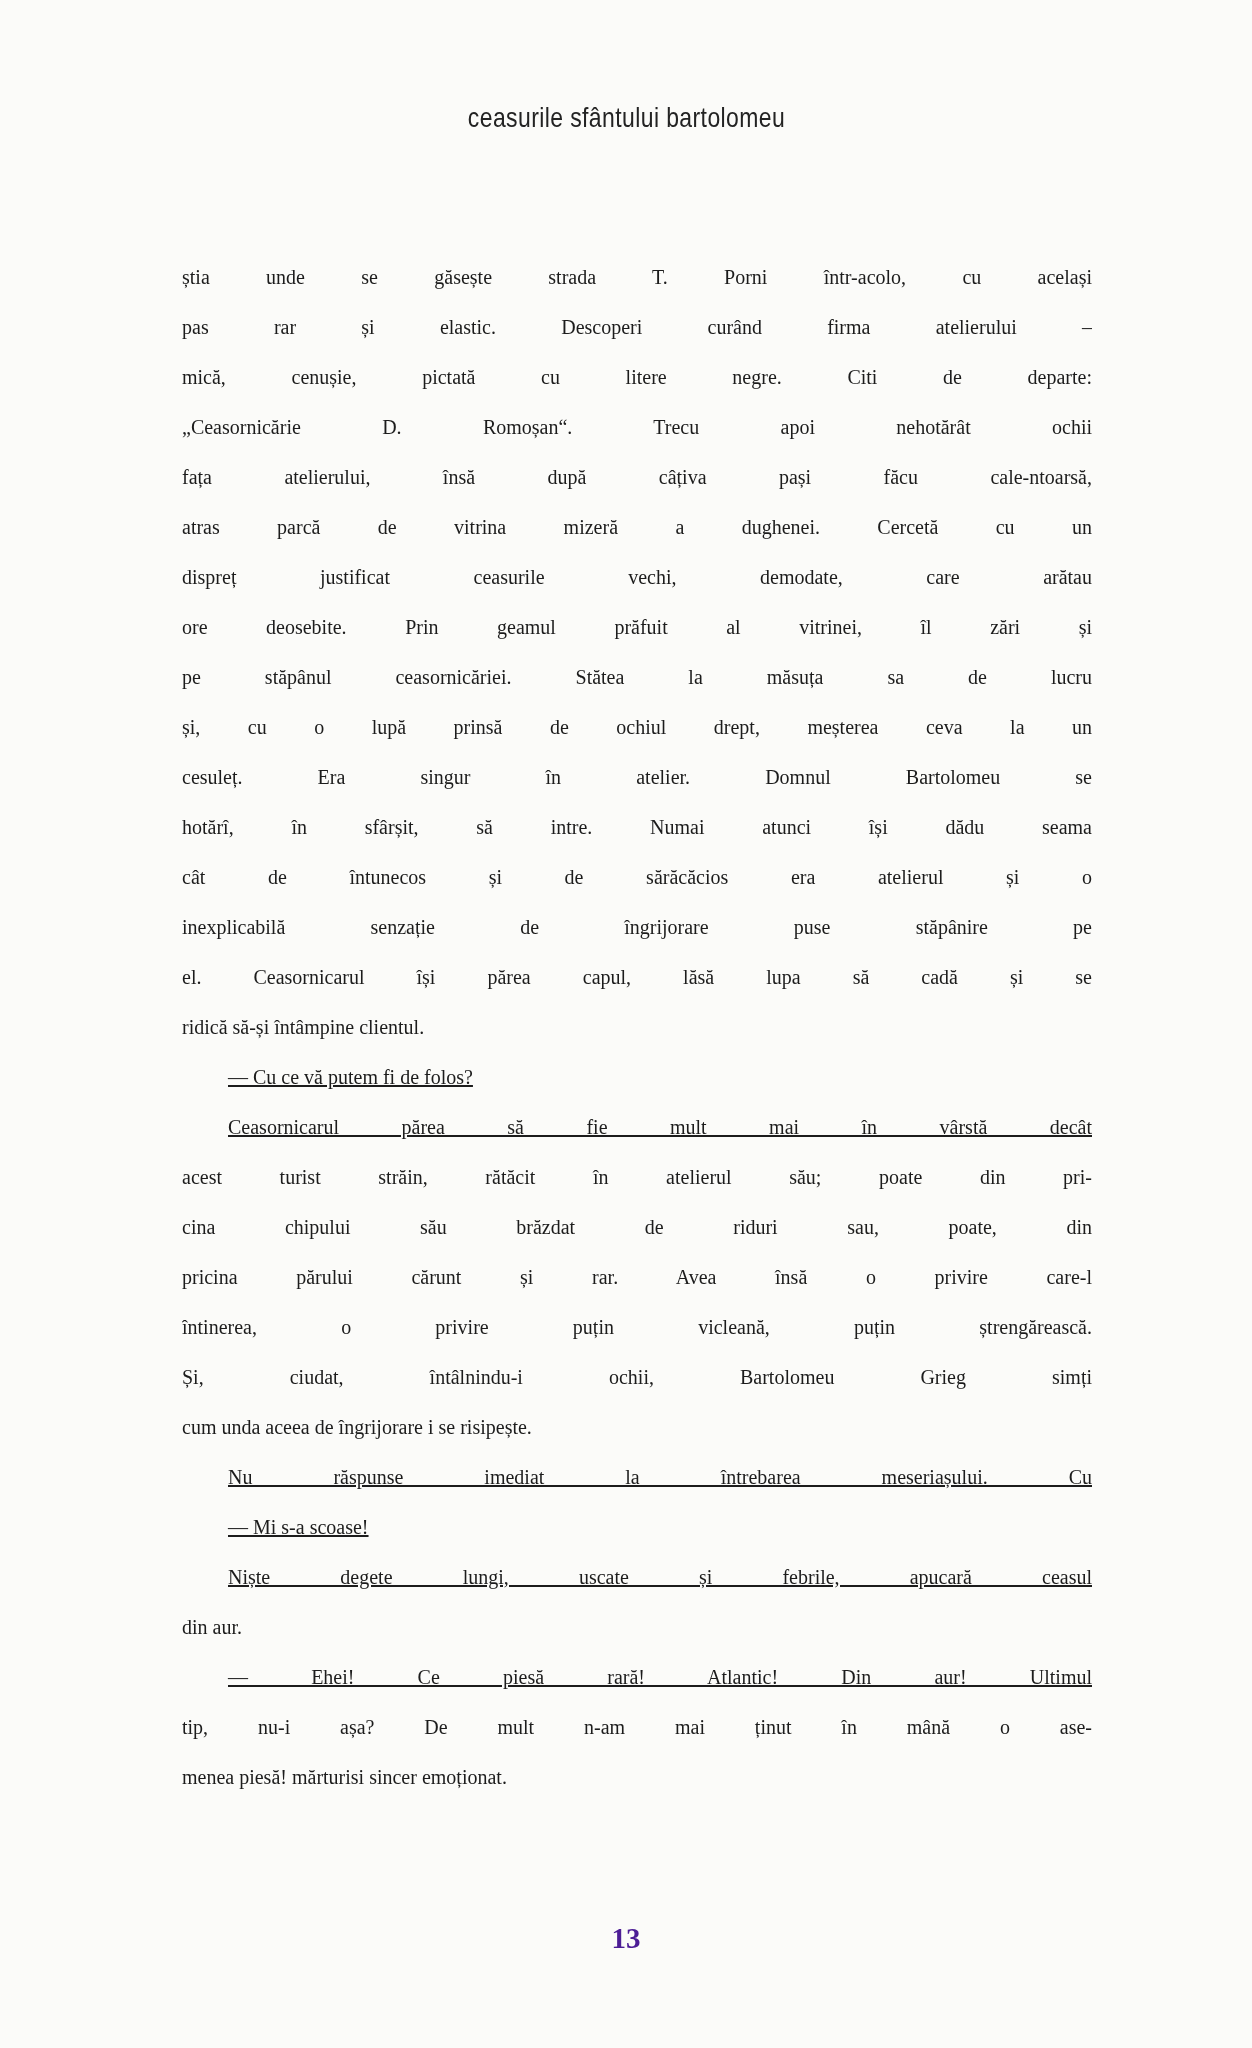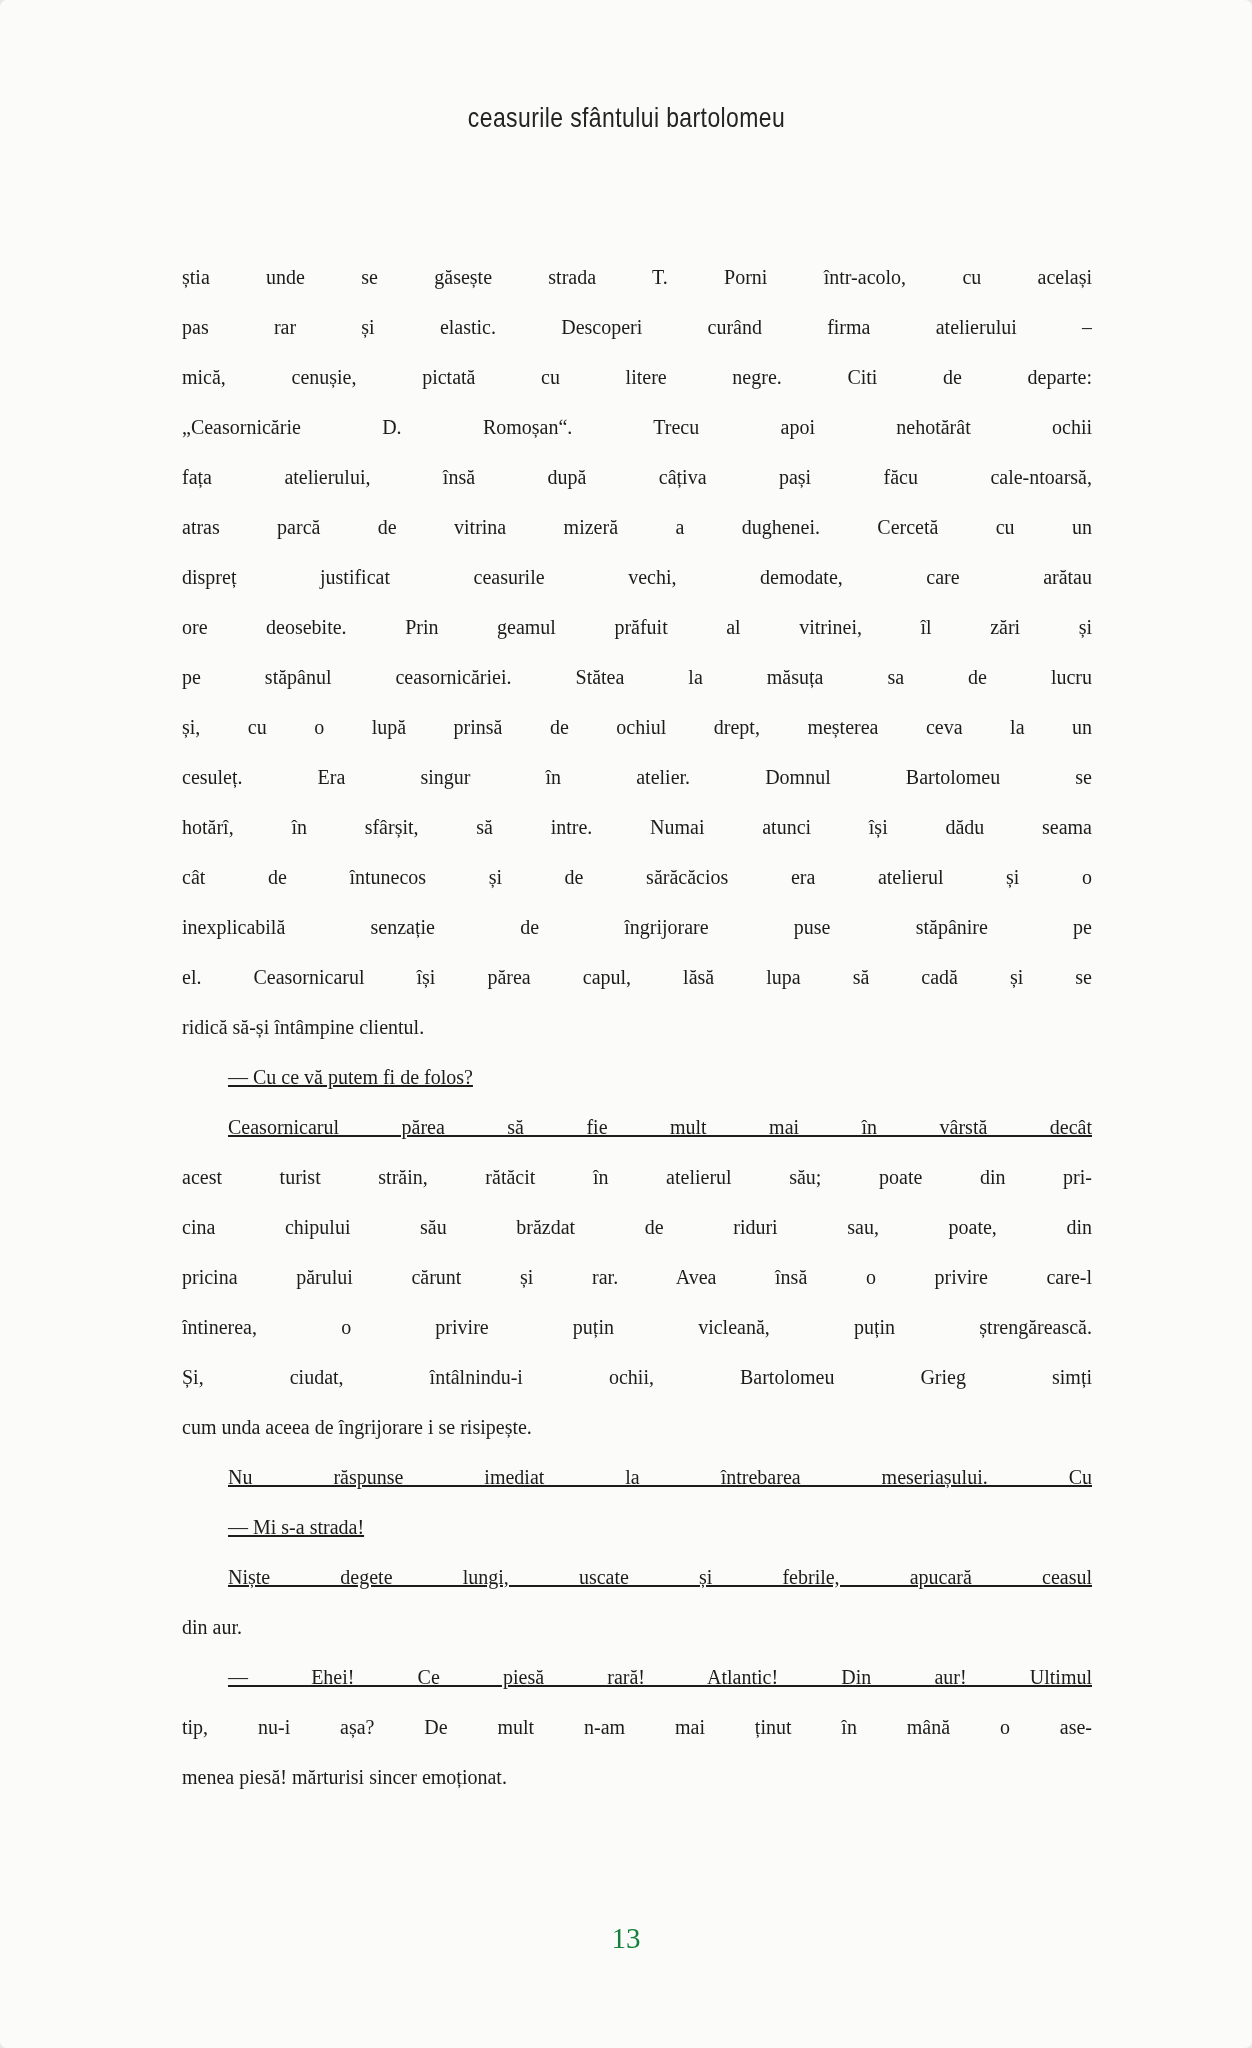--- a/index.html
+++ b/index.html
@@ -8,21 +8,20 @@
     background: #e8e8e6;
   }
   .page {
     position: relative;
     width: 1252px;
     height: 2048px;
     margin: 0 auto;
     background: #fbfbf9;
     color: #1c1c1c;
     overflow: hidden;
-    border-radius: 7px;
   }
   .running-header {
     position: absolute;
     top: 102px;
     left: 0;
     width: 100%;
     text-align: center;
     font-family: "Liberation Sans", "DejaVu Sans", sans-serif;
     font-size: 28px;
     font-weight: 400;
@@ -60,21 +59,22 @@
     text-decoration: underline;
   }
   .page-number {
     position: absolute;
     top: 1922px;
     left: 0;
     width: 100%;
     text-align: center;
     font-family: "Liberation Serif", "DejaVu Serif", serif;
     font-size: 29px;
-    color: #15803d;
+    color: #4c1d95;
+    font-weight: bold;
   }
 </style>
 </head>
 <body>
 
 <div class="page">
   <div class="running-header">
     <span class="condense">ceasurile sfântului bartolomeu</span>
   </div>
 
@@ -98,21 +98,21 @@
       <div class="line para-end">ridică să-și întâmpine clientul.</div>
       <div class="line para-end indent">— Cu ce vă putem fi de folos?</div>
       <div class="line indent">Ceasornicarul părea să fie mult mai în vârstă decât</div>
       <div class="line">acest turist străin, rătăcit în atelierul său; poate din pri-</div>
       <div class="line">cina chipului său brăzdat de riduri sau, poate, din</div>
       <div class="line">pricina părului cărunt și rar. Avea însă o privire care-l</div>
       <div class="line">întinerea, o privire puțin vicleană, puțin ștrengărească.</div>
       <div class="line">Și, ciudat, întâlnindu-i ochii, Bartolomeu Grieg simți</div>
       <div class="line para-end">cum unda aceea de îngrijorare i se risipește.</div>
       <div class="line indent">Nu răspunse imediat la întrebarea meseriașului. Cu</div>
-      <div class="line para-end indent">— Mi s-a strada!</div>
+      <div class="line para-end indent">— Mi s-a scoase!</div>
       <div class="line indent">Niște degete lungi, uscate și febrile, apucară ceasul</div>
       <div class="line para-end">din aur.</div>
       <div class="line indent">— Ehei! Ce piesă rară! Atlantic! Din aur! Ultimul</div>
       <div class="line">tip, nu-i așa? De mult n-am mai ținut în mână o ase-</div>
       <div class="line para-end">menea piesă! mărturisi sincer emoționat.</div>
     </div>
 
   <div class="page-number">13</div>
 </div>
 

